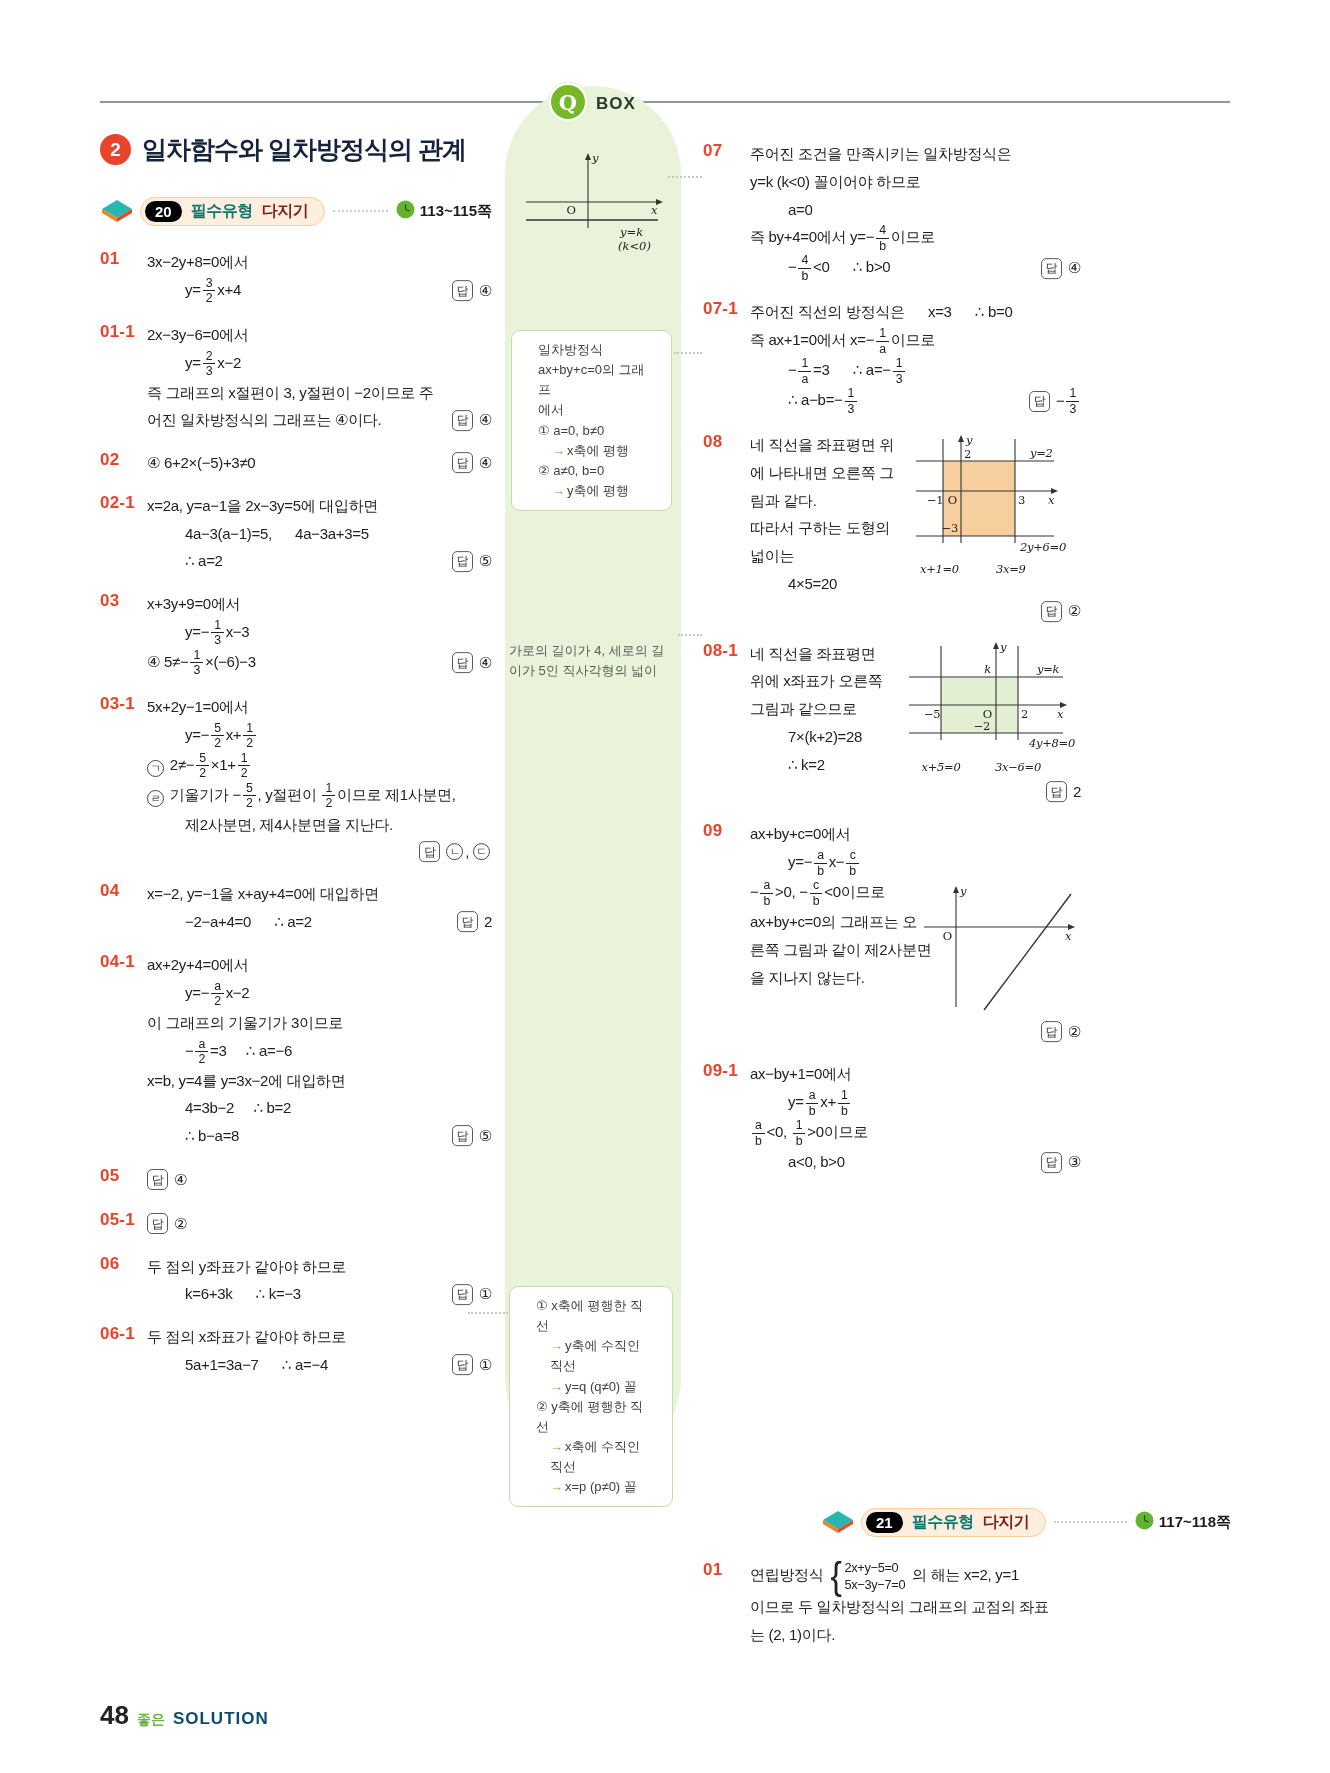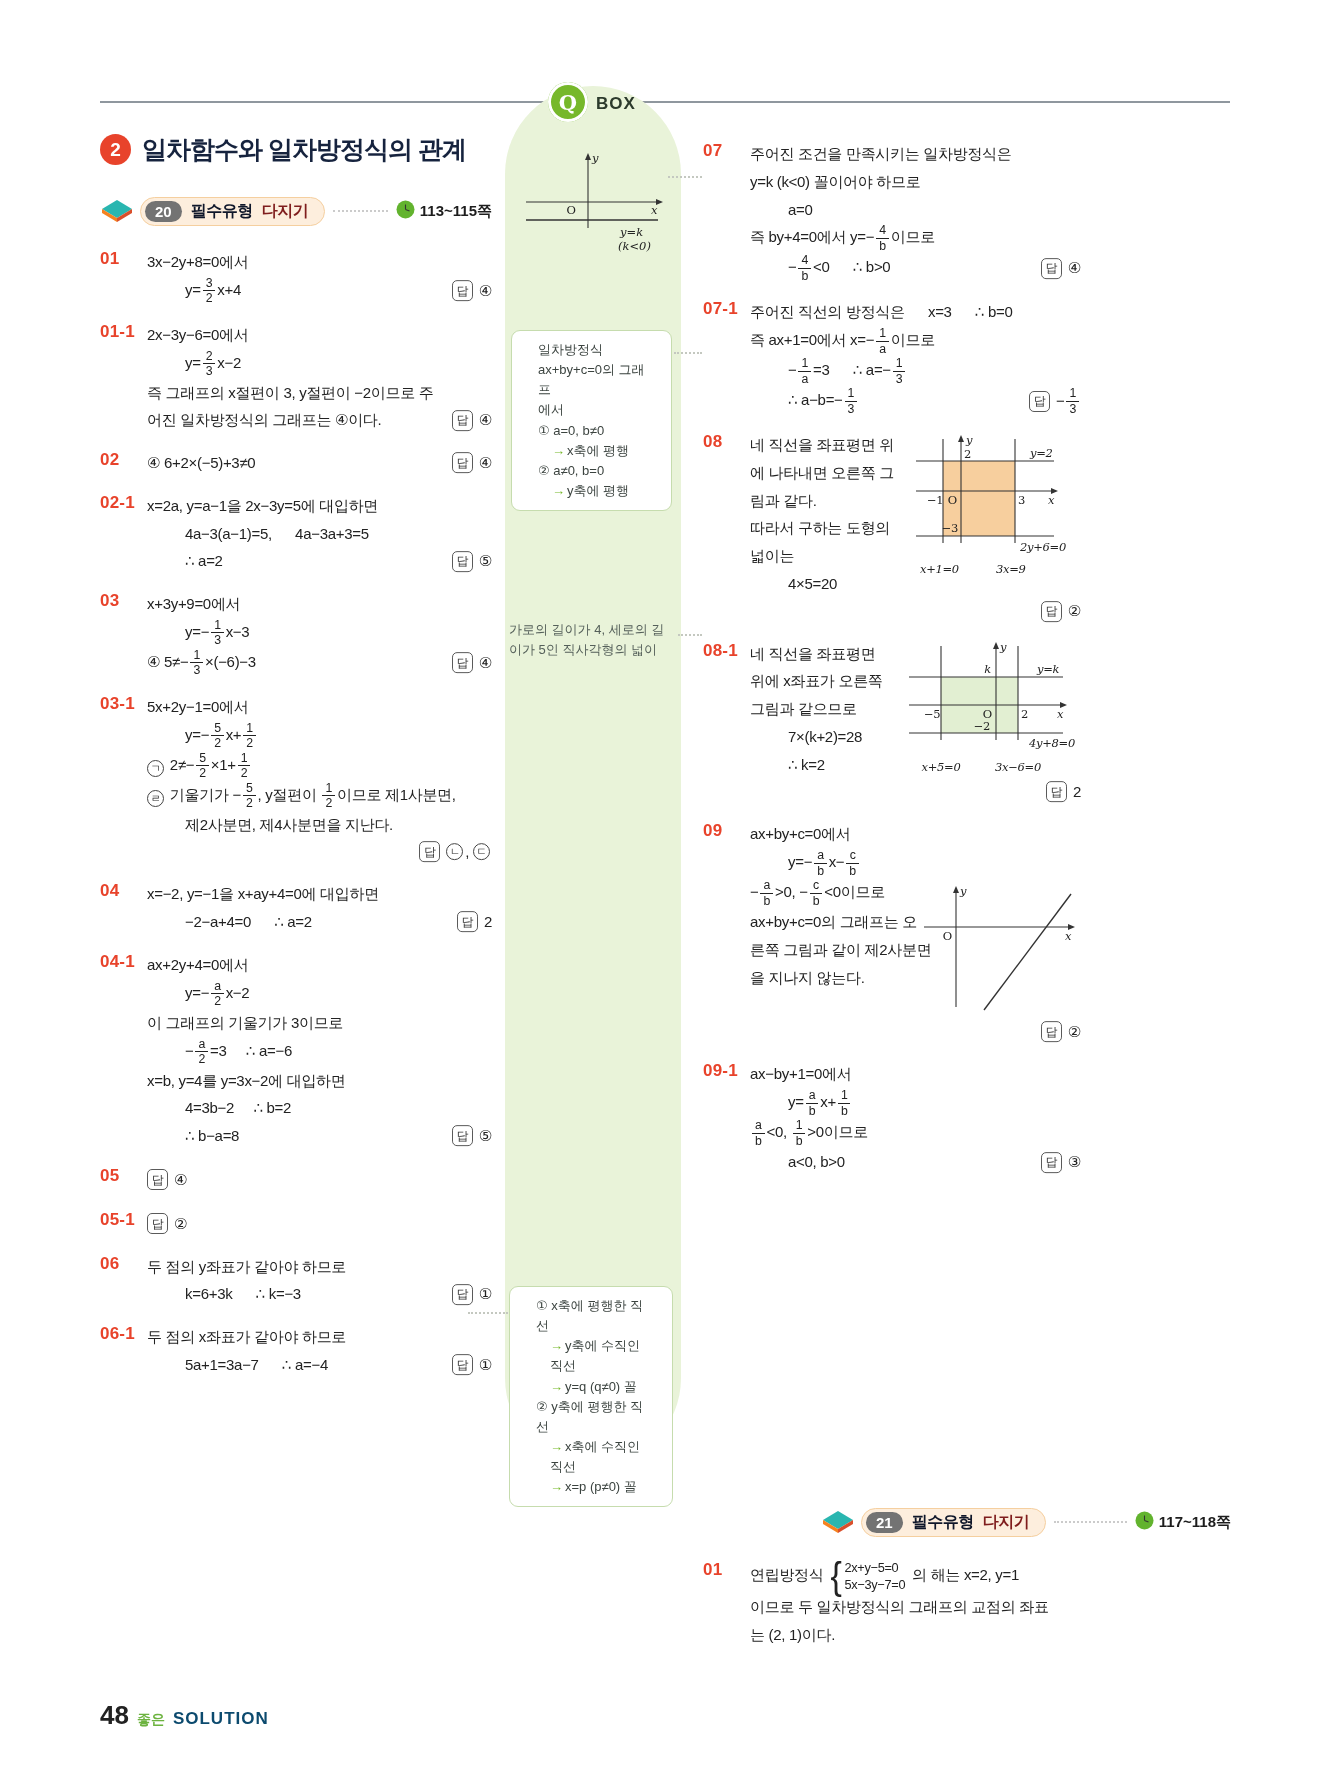--- a/index.html
+++ b/index.html
@@ -15,40 +15,40 @@
               background:#76b82a; color:#fff; display:flex; align-items:center; justify-content:center;
               font-weight:bold; font-size:21px; font-family:"DejaVu Serif",serif; box-shadow:0 0 0 3px #fff inset; }
   .q-box-label { position:absolute; left:596px; top:94px; font-weight:bold; font-size:17px; color:#2c3a2c; letter-spacing:1px; }
 
   .g-qbox { position:absolute; left:514px; top:148px; }
 
   .note-box { position:absolute; background:#fff; border:1px solid #c6dcae; border-radius:9px;
               padding:9px 26px; font-size:13px; line-height:1.55; color:#3c4440; }
   .note-box.nb1 { left:511px; top:330px; width:161px; }
   .note-box.nb3 { left:509px; top:1286px; width:164px; }
-  .note-plain { position:absolute; left:509px; top:620px; width:168px; font-size:13px; line-height:1.5; color:#55605a; }
+  .note-plain { position:absolute; left:509px; top:641px; width:168px; font-size:13px; line-height:1.5; color:#55605a; }
   .note-line { white-space:pre-wrap; }
   .note-line .arrow { color:#76b82a; font-weight:bold; margin-right:2px; }
   .note-line.note-ind { padding-left:14px; }
 
   .dotted { position:absolute; height:0; border-top:2px dotted #c4c8c0; }
 
   
   .title-row { position:absolute; left:100px; top:133px; display:flex; align-items:center; gap:11px; }
   .title-num { width:31px; height:31px; border-radius:50%; background:#e8432b; color:#fff;
                display:flex; align-items:center; justify-content:center; font-weight:bold; font-size:19px; }
   .title-text { font-size:25px; font-weight:bold; color:#16233e; letter-spacing:-1px; }
 
   .badge-row { display:flex; align-items:center; }
   .badge-row.b20 { position:absolute; left:100px; top:196px; width:392px; }
   .badge-icon { margin-right:6px; flex:0 0 auto; }
   .badge-pill { display:inline-flex; align-items:center; gap:9px; background:#fdeedd; border:1px solid #f5cf9f;
                 border-radius:17px; padding:3px 16px 3px 4px; }
-  .badge-num { background:#737373; color:#fff; border-radius:13px; padding:2px 10px; font-weight:bold; font-size:15px; }
-  .badge-t1 { color:#0f172a; font-weight:bold; font-size:16px; letter-spacing:-0.5px; }
+  .badge-num { background:#000000; color:#fff; border-radius:13px; padding:2px 10px; font-weight:bold; font-size:15px; }
+  .badge-t1 { color:#0f766e; font-weight:bold; font-size:16px; letter-spacing:-0.5px; }
   .badge-t2 { color:#7f1d1d; font-weight:bold; font-size:16px; letter-spacing:-0.5px; }
   .badge-dots { flex:1; max-width:105px; border-top:2px dotted #cbcbcb; margin:0 8px; }
   .badge-clock { flex:0 0 auto; margin-right:5px; }
   .badge-pages { font-weight:bold; font-size:15px; color:#1d1d1d; }
 
   
   .col { position:absolute; }
   .col.left  { left:100px; top:248px; width:392px; }
   .col.right { left:703px; top:140px; width:378px; }
   .col.right2 { left:703px; top:1507px; width:530px; }

